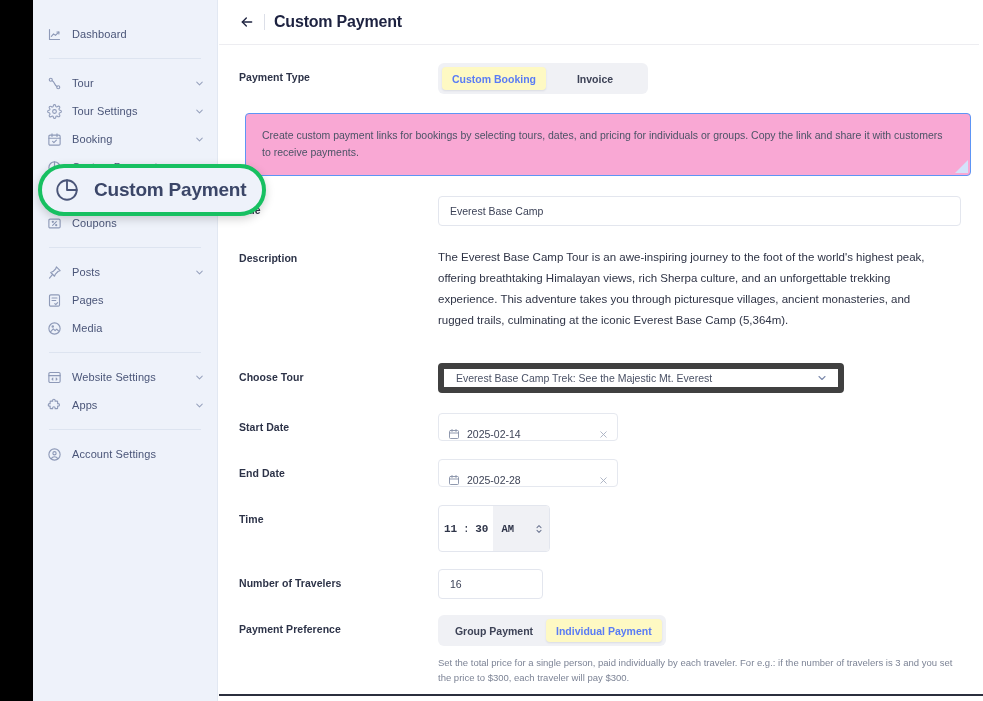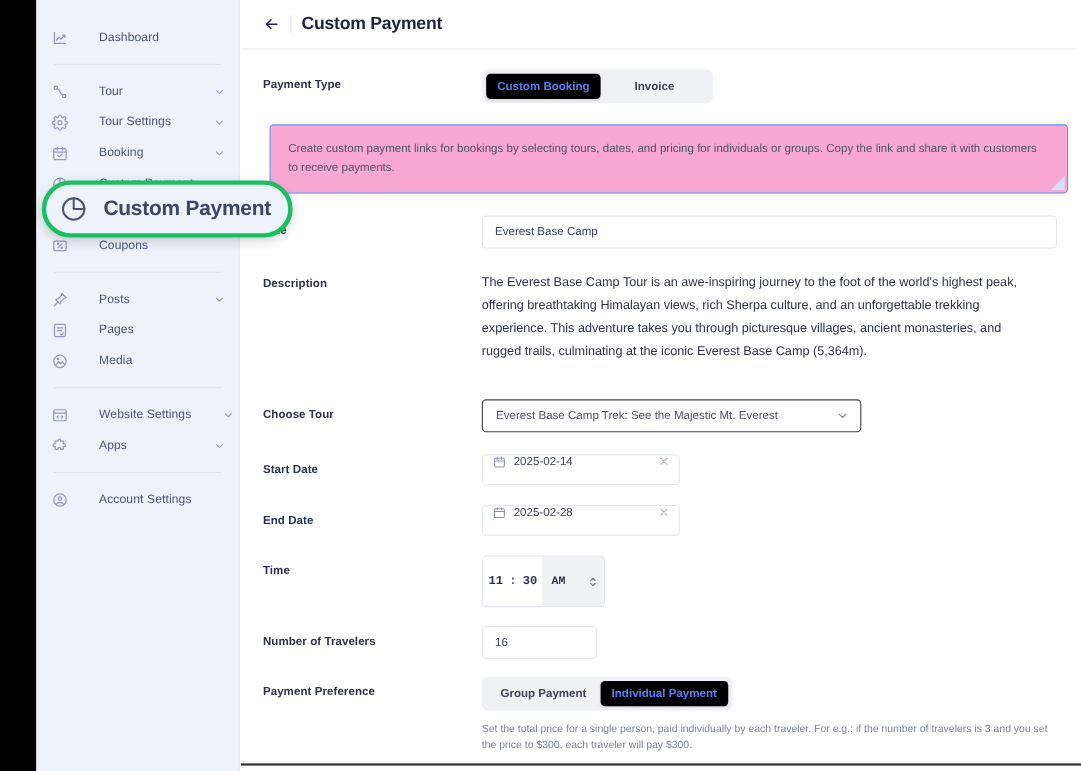--- a/index.html
+++ b/index.html
@@ -26,21 +26,21 @@
   }
   .nav-group { padding: 0; }
   .nav-sep {
     height: 1px; background: #dde4f0;
     margin: 10px 16px 10px 16px;
   }
   .nav-item {
     display: flex; align-items: center;
     height: 28px;
     padding: 0 12px 0 14px;
-    gap: 28px;
+    gap: 10px;
     cursor: pointer;
     position: relative;
   }
   .nav-item .ico {
     width: 15px; height: 15px;
     flex: 0 0 15px;
     display: flex; align-items: center; justify-content: center;
     color: #8e9ab8;
   }
   .nav-item .ico svg { width: 15px; height: 15px; display: block; }
@@ -136,21 +136,21 @@
     display: flex; align-items: center; justify-content: center;
     padding: 0 10px;
     font-size: 10.5px;
     font-weight: 700;
     color: #3d4256;
     border-radius: 4px;
     cursor: pointer;
     white-space: nowrap;
   }
   .seg .seg-btn.active {
-    background: #000000;
+    background: #fef9c3;
     color: #5a7cf5;
     box-shadow: 0 1px 2px rgba(20,30,70,0.10);
   }
   #payment-type-seg .seg-btn { min-width: 98px; }
   #payment-pref-seg .seg-btn { min-width: 104px; }
 
   
   #info-banner {
     margin: 19px 15px 0 0;
     background: #f9a8d4;
@@ -196,44 +196,44 @@
 
   .desc-text {
     font-size: 11.5px;
     line-height: 21px;
     color: #2e3345;
     width: 500px;
     padding-top: 3px;
   }
 
   .select-box {
-    width: 345px;
+    width: 406px;
     height: 30px;
-    border: 1px solid #404040;
+    border: 6px solid #404040;
     border-radius: 4px;
     background: #fff;
     display: flex; align-items: center;
     padding: 0 10px 0 12px;
     cursor: pointer;
   }
   .select-box .sel-val {
     flex: 1 1 auto;
     font-size: 10.5px;
     color: #4b5266;
     white-space: nowrap; overflow: hidden; text-overflow: ellipsis;
   }
   .select-box .sel-chev { width: 12px; height: 12px; color: #7d8bad; flex: 0 0 12px; }
   .select-box .sel-chev svg { width: 12px; height: 12px; display: block; }
 
   .date-box {
     width: 180px; height: 28px;
     border: 1px solid #e5e8ef;
     border-radius: 4px;
     background: #fff;
-    display: flex; align-items: flex-start;
+    display: flex; align-items: flex-end;
     padding: 0 8px 0 9px;
     gap: 7px;
     cursor: pointer;
   }
   .date-box .cal-ico { width: 12px; height: 12px; color: #8a93aa; flex: 0 0 12px; }
   .date-box .cal-ico svg { width: 12px; height: 12px; display: block; }
   .date-box .dval { flex: 1 1 auto; font-size: 10.5px; color: #3e4457; }
   .date-box .clr { width: 11px; height: 11px; color: #a9b0c2; flex: 0 0 11px; cursor: pointer; }
   .date-box .clr svg { width: 11px; height: 11px; display: block; }
 

